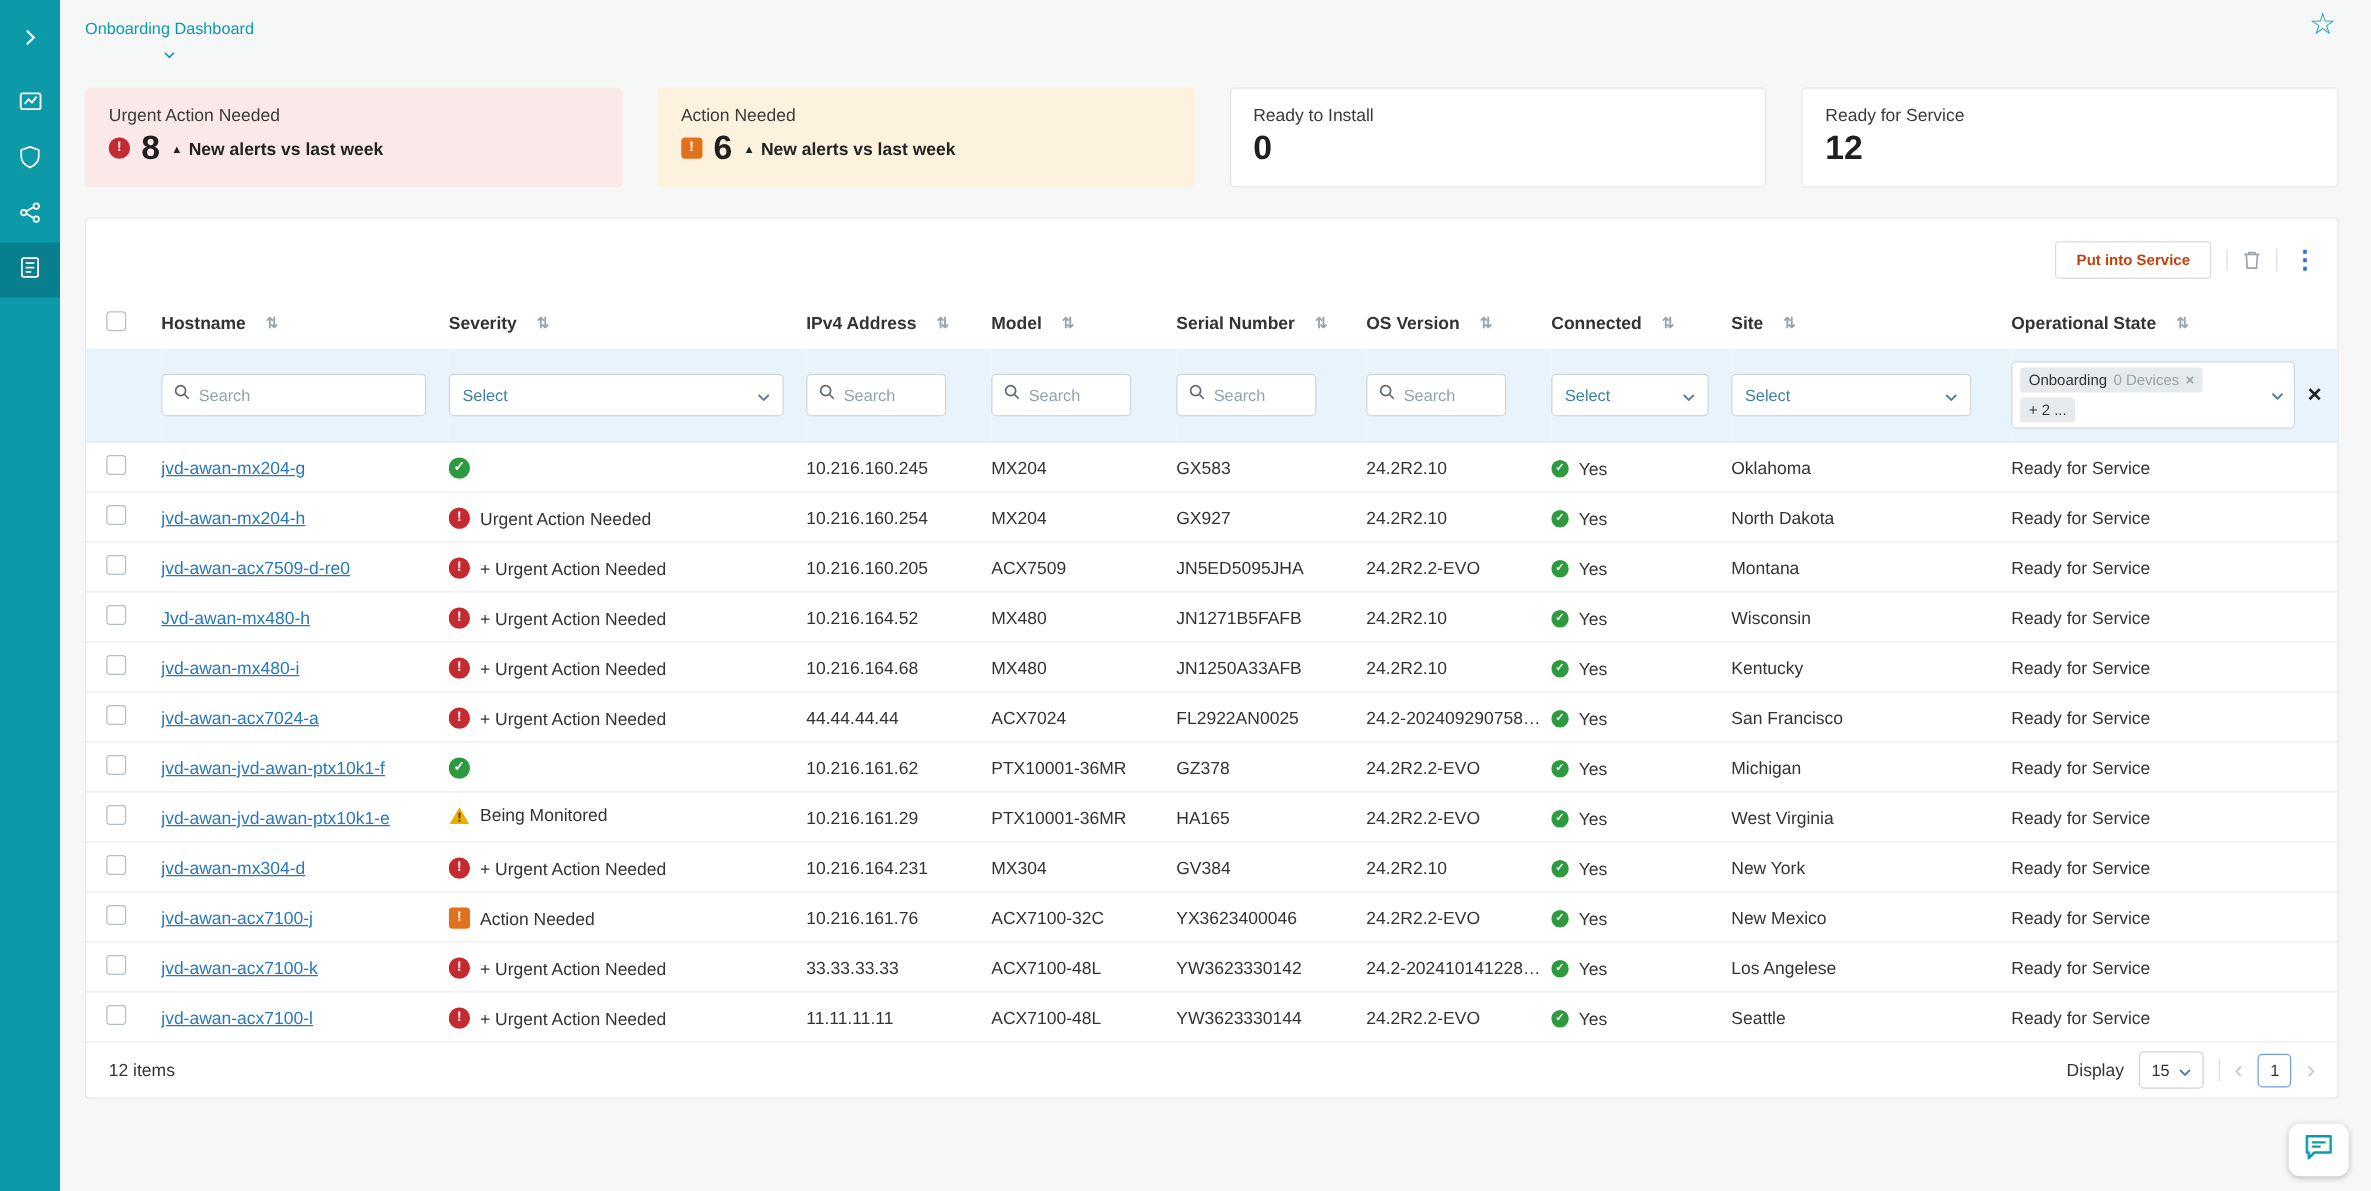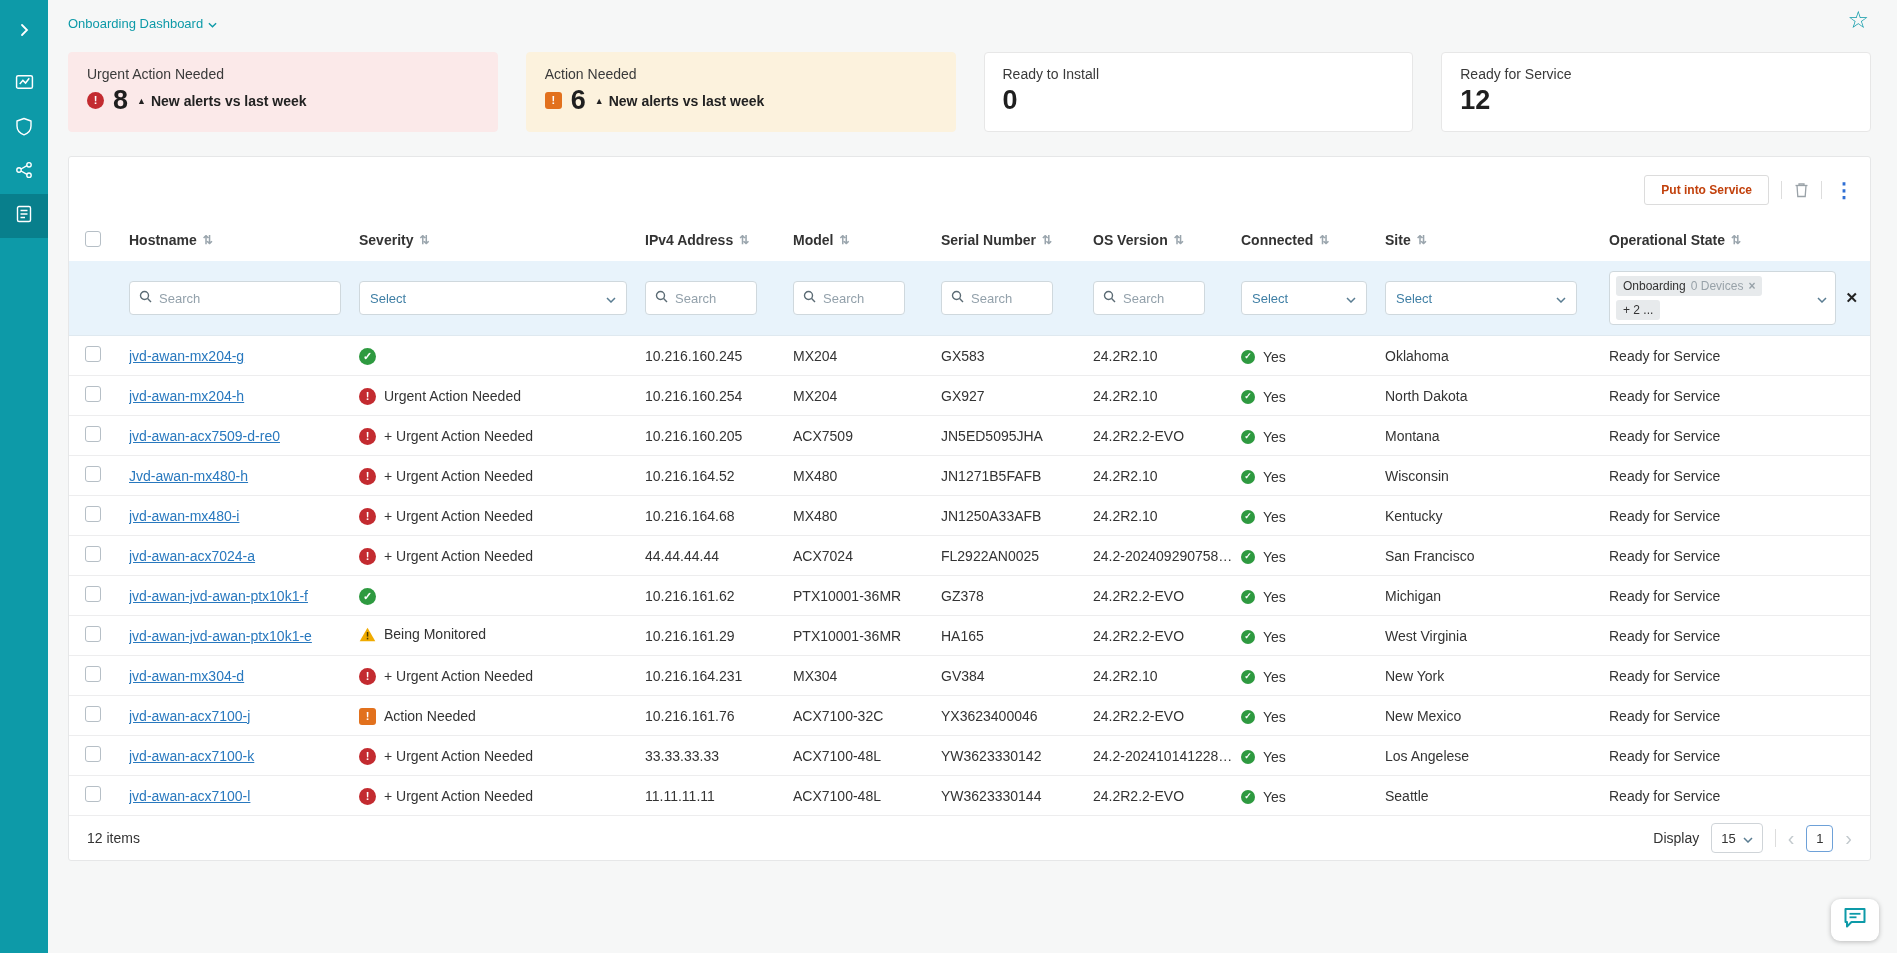--- a/index.html
+++ b/index.html
@@ -10,21 +10,21 @@
   .sidebar { position:fixed; left:0; top:0; width:48px; height:100%;
     background:#0d9aa8; display:flex; flex-direction:column; align-items:center;
     padding-top:10px; z-index:20; }
   .side-item { width:48px; height:44px; display:flex; align-items:center;
     justify-content:center; cursor:pointer; }
   .side-item.active { background:#087f8c; }
 
   
   .main { margin-left:48px; padding:14px 26px 0 20px; position:relative; height:100%; }
   .breadcrumb { display:inline-flex; align-items:center; gap:5px; color:#0d9aa8;
-    font-size:13px; cursor:pointer; }
+    font-size:13px; cursor:pointer;flex-direction:column; }
   .title-row { margin-top:8px; display:flex; align-items:center; gap:12px; }
   .page-title { font-size:30px; font-weight:700; color:#3b3b3b; letter-spacing:.2px; }
   .help-ico { width:19px; height:19px; border-radius:50%; border:1.5px solid #8f8f8f;
     color:#6f6f6f; font-size:12px; font-weight:700; display:inline-flex;
     align-items:center; justify-content:center; cursor:pointer; }
   .fav-star { position:absolute; top:8px; right:28px; font-size:24px; color:#0d9aa8;
     cursor:pointer; line-height:1; }
 
   
   .cards { display:flex; gap:28px; margin-top:20px; }
@@ -55,21 +55,21 @@
     padding:18px 16px 14px; }
   .btn-disabled { border:1px solid #dcdcdc; background:#fff; color:#c2410c;
     font-size:12px; font-weight:600; padding:7px 16px; border-radius:3px; cursor:default; }
   .tb-divider { width:1px; height:18px; background:#ddd; }
   .kebab { color:#2f6fd4; font-size:20px; font-weight:700; cursor:pointer; line-height:1; }
   .trash { cursor:pointer; display:inline-flex; }
 
   table { width:100%; border-collapse:collapse; table-layout:fixed; }
   th { height:42px; text-align:left; font-size:14px; font-weight:700; color:#333;
     padding:0 8px 0 0; white-space:nowrap; }
-  .th-wrap { display:inline-flex; align-items:center; gap:6px; cursor:pointer; }
+  .th-wrap { display:inline-flex; align-items:center; gap:16px; cursor:pointer; }
   .sort { color:#9aa5ad; font-size:12px; }
   .c-check { padding-left:16px !important; }
   .cb { display:inline-block; width:16px; height:16px; border:1.5px solid #b6bfc6;
     border-radius:3px; background:#fff; cursor:pointer; }
 
   .filter-row td { background:#e8f3fb; padding:10px 12px 10px 0; height:60px;
     vertical-align:middle; border-bottom:1px solid #dfe9f0; }
   .search-box { display:flex; align-items:center; gap:7px; background:#fff;
     border:1px solid #cfd8dd; border-radius:4px; height:34px; padding:0 9px; }
   .search-box input { border:none; outline:none; font-size:13px; width:100%;

